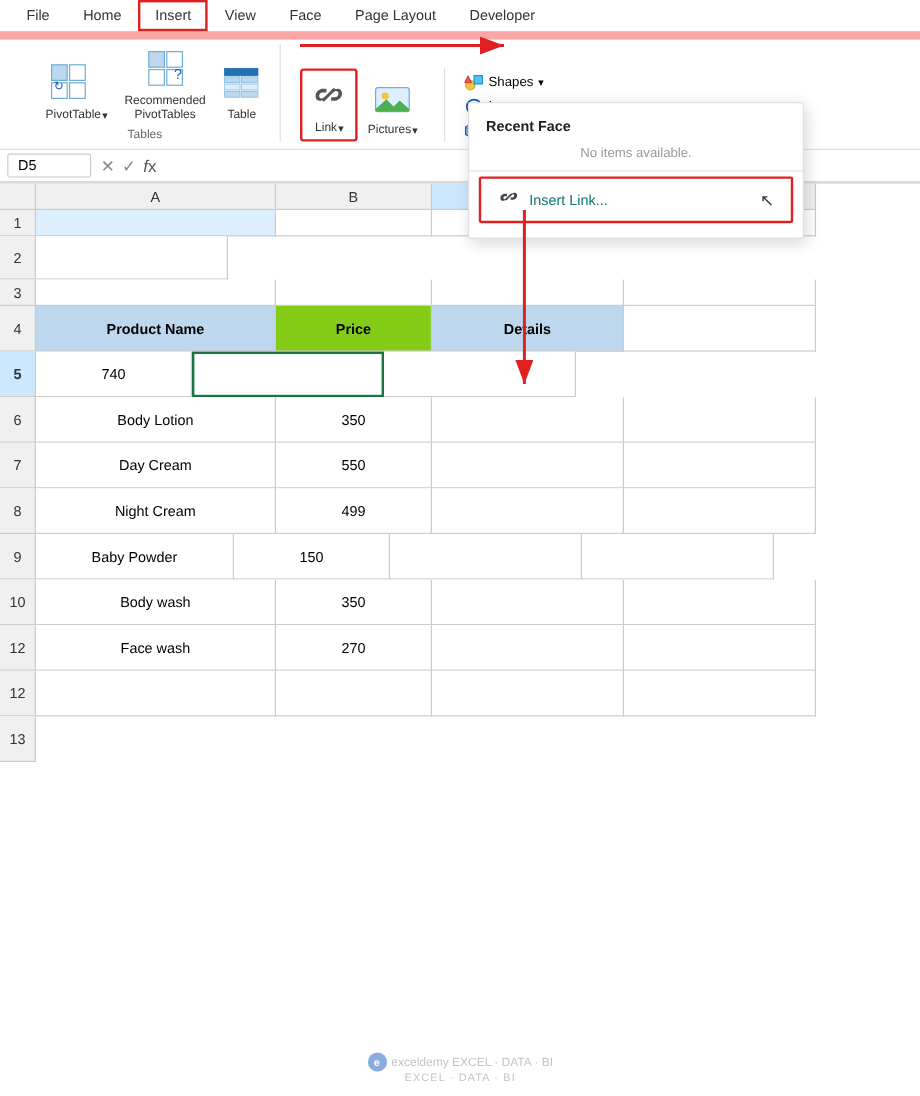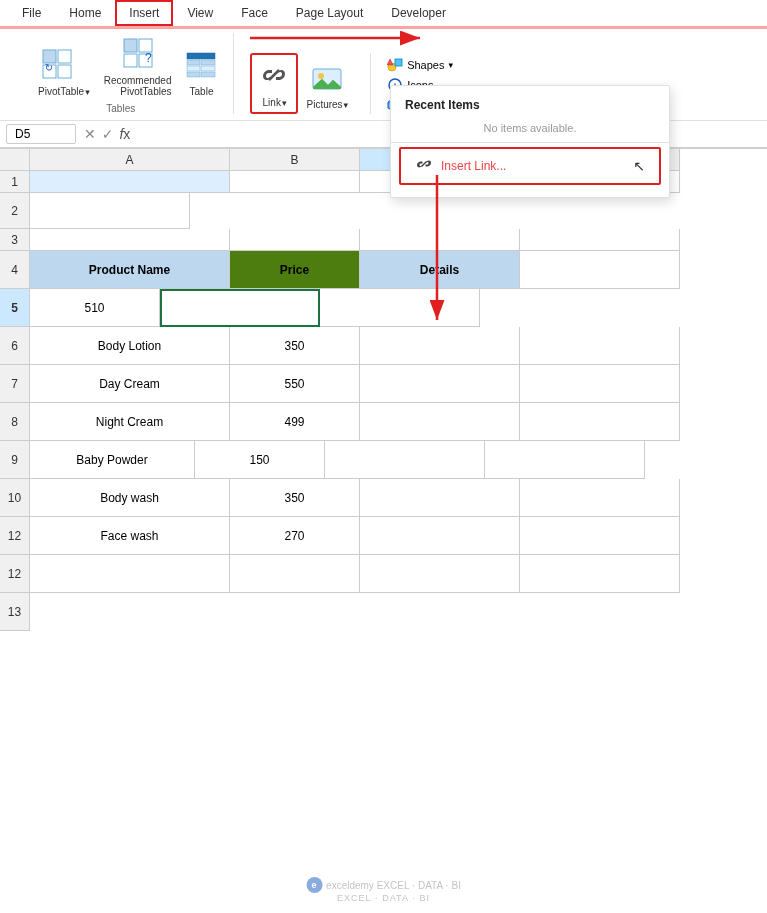--- a/index.html
+++ b/index.html
@@ -1,20 +1,20 @@
 <!DOCTYPE html>
 <html><head>
   <meta charset="utf-8">
   <style>
     * { margin: 0; padding: 0; box-sizing: border-box; }
     body { width: 767px; height: 913px; font-family: 'Segoe UI', Arial, sans-serif; font-size: 12px; background: #fff; overflow: hidden; position: relative; }
 
     
     .ribbon { background: #fff; border-bottom: 1px solid #e0e0e0; }
-    .ribbon-tabs { display: flex; align-items: center; padding: 0 8px; background: #fff; border-bottom: 3px solid #fca5a5; }
+    .ribbon-tabs { display: flex; align-items: center; padding: 0 8px; background: #fff; border-bottom: 7px solid #fca5a5; }
     .ribbon-tab { padding: 6px 14px; font-size: 12px; color: #333; cursor: pointer; position: relative; }
 
     .ribbon-content { display: flex; padding: 4px 8px 6px 8px; align-items: flex-end; gap: 0; }
     .ribbon-group { display: flex; flex-direction: column; align-items: center; padding: 0 10px; border-right: 1px solid #e0e0e0; position: relative; }
     .ribbon-group:last-child { border-right: none; }
     .ribbon-group-label { font-size: 10px; color: #666; margin-top: 2px; }
 
     .ribbon-buttons { display: flex; align-items: flex-end; gap: 2px; }
     .ribbon-btn { display: flex; flex-direction: column; align-items: center; padding: 4px 6px; cursor: pointer; border-radius: 3px; font-size: 10px; color: #333; min-width: 44px; }
     .ribbon-btn .btn-icon { font-size: 22px; line-height: 1; margin-bottom: 2px; }
@@ -50,21 +50,21 @@
     
     .dropdown-arrow { font-size: 9px; margin-left: 1px; }
 
     
     .popup-recent { position: absolute; top: 85px; left: 390px; background: #fff; border: 1px solid #e0e0e0; box-shadow: 2px 4px 12px rgba(0,0,0,0.15); z-index: 100; width: 280px; padding: 8px 0; border-radius: 2px; }
     .popup-title { font-weight: bold; font-size: 12px; padding: 4px 14px 6px 14px; color: #222; }
     .popup-no-items { font-size: 11px; color: #999; padding: 4px 14px; text-align: center; }
     .popup-divider { border-top: 1px solid #e0e0e0; margin: 4px 0; }
     .popup-insert-link { display: flex; align-items: center; padding: 6px 14px; cursor: pointer; gap: 8px; border: 2px solid #e02020; margin: 4px 8px; border-radius: 2px; background: #fff; }
     .popup-link-icon { font-size: 16px; color: #444; }
-    .popup-link-text { font-size: 12px; color: #ef4444; }
+    .popup-link-text { font-size: 12px; color: #0f766e; }
 
     
     .shapes-group { display: flex; flex-direction: column; gap: 2px; }
     .shapes-item { display: flex; align-items: center; gap: 4px; font-size: 11px; cursor: pointer; padding: 1px 4px; }
 
     
     .insert-tab-box { border: 2px solid #e02020; }
 
     
     .table-btn { position: relative; }
@@ -108,21 +108,21 @@
         <div class="ribbon-btn" style="min-width:56px;">
           <div class="btn-icon">
             <svg width="32" height="32" viewBox="0 0 32 32">
               <rect x="2" y="2" width="13" height="13" fill="#bdd7ee" stroke="#6baed6" stroke-width="1"></rect>
               <rect x="17" y="2" width="13" height="13" fill="#fff" stroke="#6baed6" stroke-width="1"></rect>
               <rect x="2" y="17" width="13" height="13" fill="#fff" stroke="#6baed6" stroke-width="1"></rect>
               <rect x="17" y="17" width="13" height="13" fill="#fff" stroke="#6baed6" stroke-width="1"></rect>
               <text x="23" y="25" font-size="12" fill="#185abd">?</text>
             </svg>
           </div>
-          <span class="btn-label" style="white-space:pre-line;text-align:right;">Recommended
+          <span class="btn-label" style="white-space:pre-line;text-align:center;">Recommended
 PivotTables</span>
         </div>
 
         <div class="ribbon-btn table-btn">
           <div class="btn-icon">
             <svg width="30" height="28" viewBox="0 0 30 28">
               <rect x="1" y="1" width="28" height="6" fill="#2171b5" stroke="#1a5c9a" stroke-width="0.5"></rect>
               <rect x="1" y="8" width="13" height="5" fill="#bdd7ee" stroke="#6baed6" stroke-width="0.5"></rect>
               <rect x="15" y="8" width="14" height="5" fill="#bdd7ee" stroke="#6baed6" stroke-width="0.5"></rect>
               <rect x="1" y="14" width="13" height="5" fill="#ddeeff" stroke="#6baed6" stroke-width="0.5"></rect>
@@ -257,32 +257,32 @@
         <div class="sheet-cell" style="width:200px; height:22px; background:#fff;"></div>
         <div class="sheet-cell" style="width:130px; height:22px; background:#fff;"></div>
         <div class="sheet-cell" style="width:160px; height:22px; background:#fff;"></div>
         <div class="sheet-cell" style="width:160px; height:22px; background:#fff;"></div>
       </div>
 
       <div class="sheet-row">
         <div class="sheet-cell header-cell" style="width:200px; height:38px; background:#bdd7ee; font-weight:bold;">
           <span>Product Name</span>
         </div>
-        <div class="sheet-cell header-cell" style="width:130px; height:38px; background:#4d7c0f; font-weight:bold;">
+        <div class="sheet-cell header-cell" style="width:130px; height:38px; background:#84cc16; font-weight:bold;">
           <span>Price</span>
         </div>
         <div class="sheet-cell header-cell" style="width:160px; height:38px; background:#bdd7ee; font-weight:bold;">
           <span>Details</span>
         </div>
         <div class="sheet-cell" style="width:160px; height:38px; background:#fff;"></div>
       </div>
 
       <div class="sheet-row">
         <div class="sheet-cell" style="width:130px; height:38px;">
-          <span>510</span>
+          <span>740</span>
         </div>
         <div class="sheet-cell selected" style="width:160px; height:38px; border:2px solid #1a7340;"></div>
         <div class="sheet-cell" style="width:160px; height:38px;"></div>
       </div>
 
 
       <div class="sheet-row">
         <div class="sheet-cell" style="width:200px; height:38px;">
             <span>Body Lotion</span>
           </div>
@@ -363,21 +363,21 @@
     <div style="width:16px; height:16px; background:#185abd; border-radius:50%; display:flex; align-items:center; justify-content:center;">
       <span style="color:white; font-size:9px; font-weight:bold;">e</span>
     </div>
     <span>exceldemy
 EXCEL · DATA · BI</span>
   </div>
   <div style="font-size:9px; letter-spacing:1px;">EXCEL · DATA · BI</div>
 </div>
 
 <div class="popup-recent">
-  <div class="popup-title">Recent Items</div>
+  <div class="popup-title">Recent Face</div>
   <div class="popup-no-items">No items available.</div>
   <div class="popup-divider"></div>
   <div class="popup-insert-link">
     <span class="popup-link-icon">
       <svg width="18" height="18" viewBox="0 0 18 18">
         <path d="M7 11 C5 13 2 13 2 10 C2 8 3.5 7 5.5 6.5 L7.5 6.5 L7.5 8.5 L6 8.5 C5 8.5 4.5 9 4.5 10 C4.5 11 5.5 11.5 6.5 10.5 Z" fill="#444"></path>
         <path d="M11 7 C13 5 16 5 16 8 C16 10 14.5 11 12.5 11.5 L10.5 11.5 L10.5 9.5 L12 9.5 C13 9.5 13.5 9 13.5 8 C13.5 7 12.5 6.5 11.5 7.5 Z" fill="#444"></path>
         <line x1="6.5" y1="11.5" x2="11.5" y2="6.5" stroke="#444" stroke-width="1.5"></line>
       </svg>
     </span>

